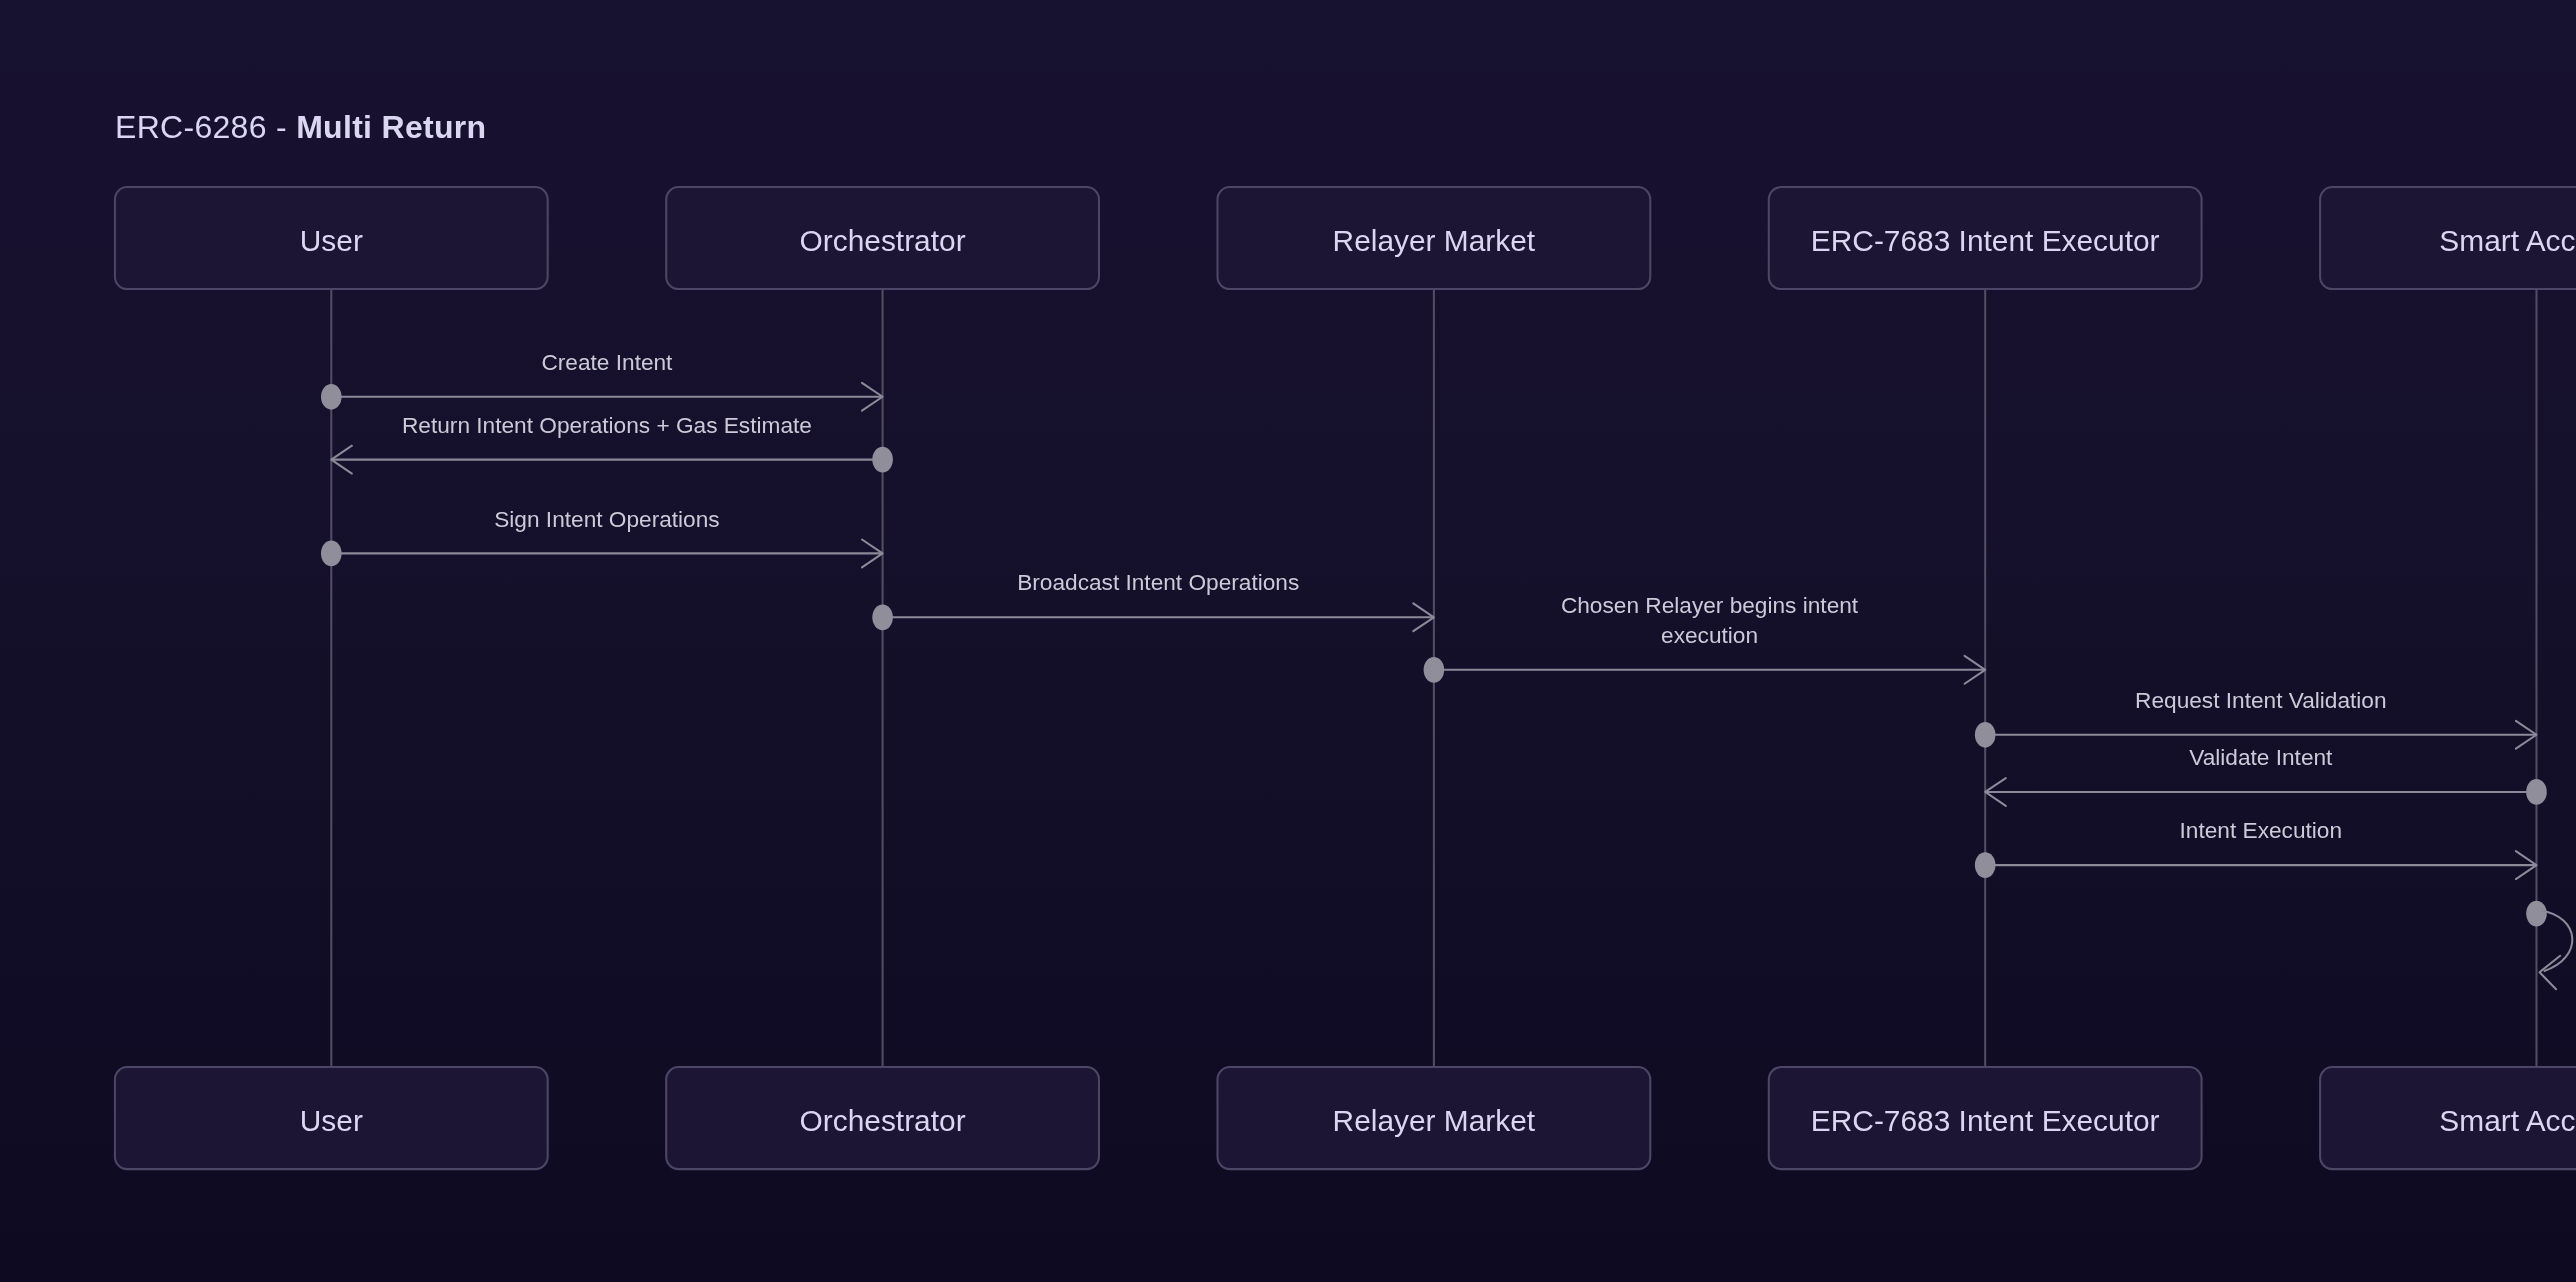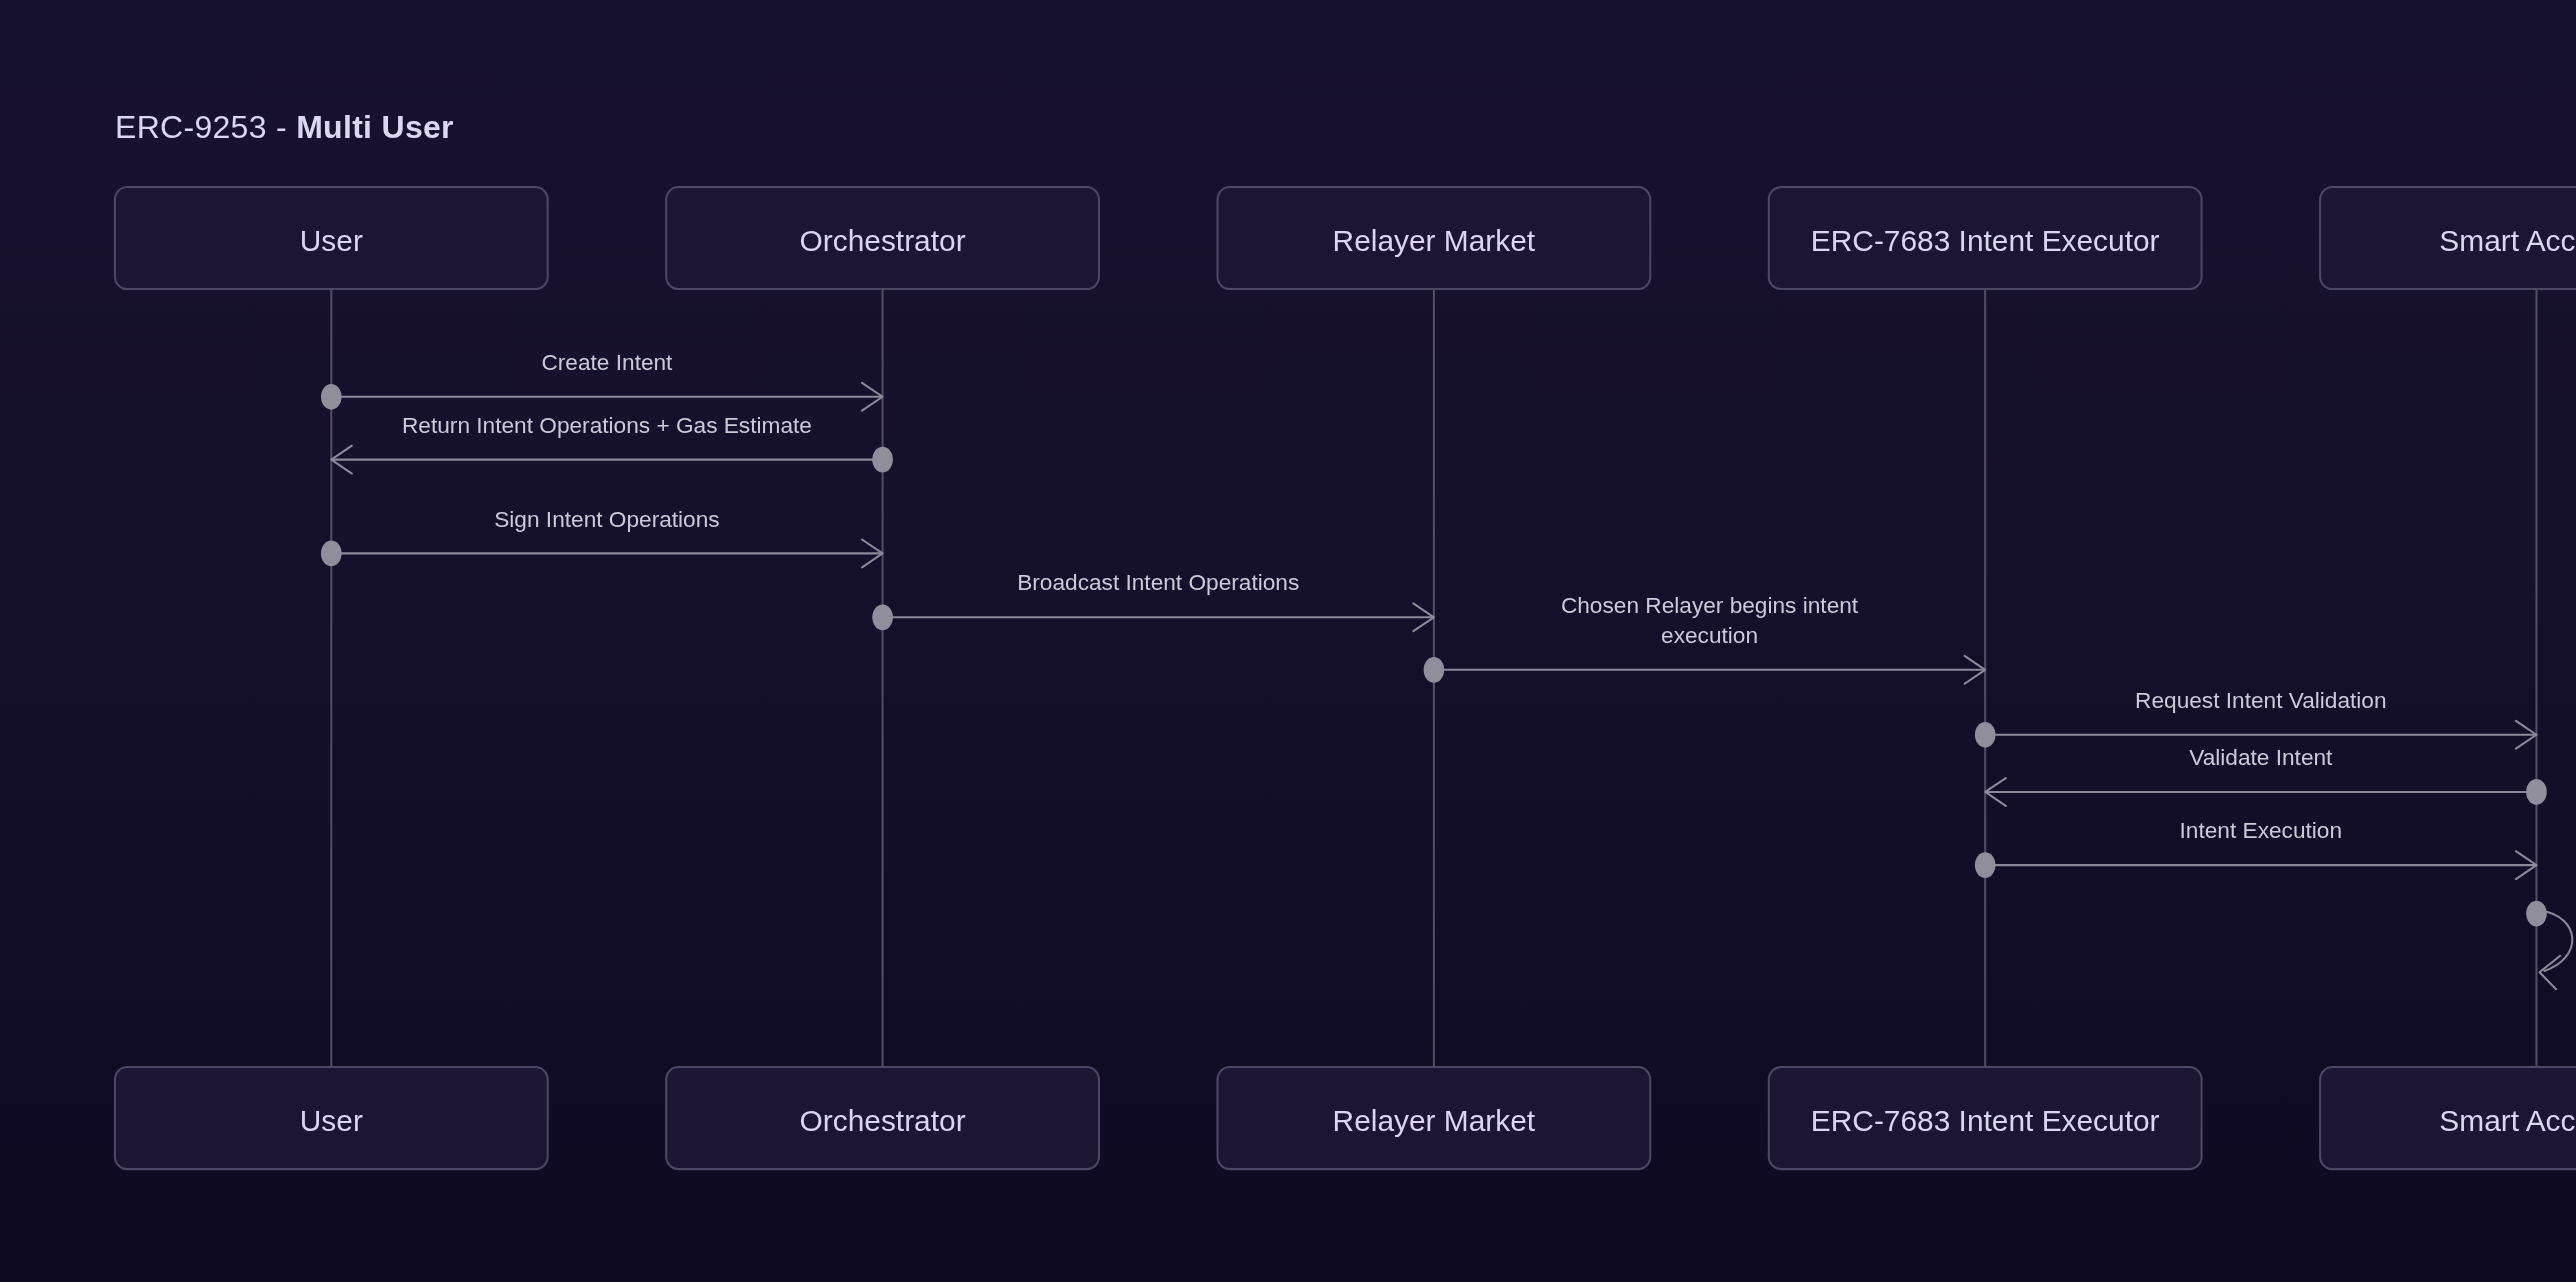--- a/index.html
+++ b/index.html
@@ -41,21 +41,21 @@
     display: block;
   }
   svg.seq text {
     font-family: "Liberation Sans", sans-serif;
   }
 </style>
 </head>
 <body>
 
 <div class="canvas">
-  <h1 class="diagram-title"><span>ERC-9253 - </span><span class="bold">Multi User</span></h1>
+  <h1 class="diagram-title"><span>ERC-6286 - </span><span class="bold">Multi Return</span></h1>
   <svg class="seq" id="diagram-svg" xmlns="http://www.w3.org/2000/svg" viewBox="0 0 5745 2490">
       <line x1="643" y1="561" x2="643" y2="2071" stroke="#524d63" stroke-width="4"></line>
       <line x1="1713" y1="561" x2="1713" y2="2071" stroke="#524d63" stroke-width="4"></line>
       <line x1="2783" y1="561" x2="2783" y2="2071" stroke="#524d63" stroke-width="4"></line>
       <line x1="3853" y1="561" x2="3853" y2="2071" stroke="#524d63" stroke-width="4"></line>
       <line x1="4923" y1="561" x2="4923" y2="2071" stroke="#524d63" stroke-width="4"></line>
       <rect x="223" y="363" width="840" height="198" rx="24" fill="#1c1634" stroke="#4c4766" stroke-width="4"></rect>
       <text x="643" y="466" text-anchor="middle" dominant-baseline="central" font-size="58" fill="#dbd7f2">User</text>
       <rect x="223" y="2071" width="840" height="198" rx="24" fill="#1c1634" stroke="#4c4766" stroke-width="4"></rect>
       <text x="643" y="2174" text-anchor="middle" dominant-baseline="central" font-size="58" fill="#dbd7f2">User</text>

